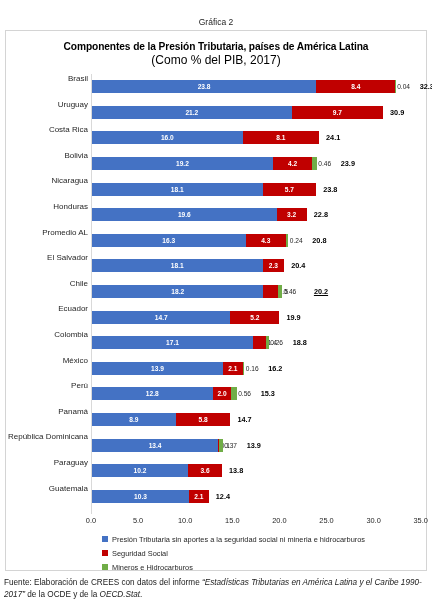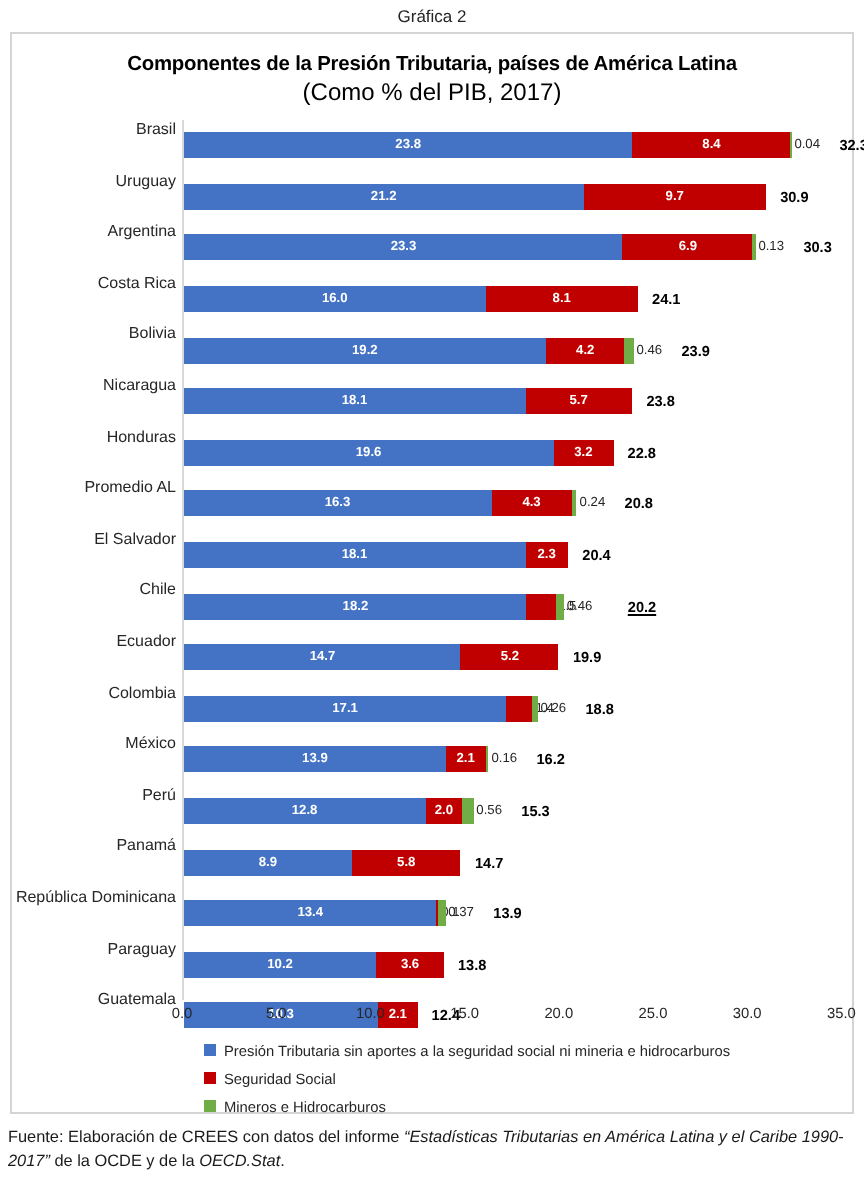--- a/index.html
+++ b/index.html
@@ -10,21 +10,21 @@
     color:#1a1a1a;
     overflow:hidden;
   }
   .page{position:relative;width:432px;height:600px;}
 
   
   .fig-caption{
     text-align:center;
     font-size:8.5px;
     color:#262626;
-    padding-top:3px;
+    padding-top:17px;
     height:13px;
     line-height:11px;
   }
 
   
   .chart-frame{
     position:relative;
     margin:0 5px;
     border:1px solid #d4d4d4;
     height:541px;
@@ -184,37 +184,20 @@
             <div class="bar-wrap">
               <div class="bar">
                 <div class="seg seg-blue" style="width: 199.704px; background: rgb(68, 114, 196);">
                   <span class="seg-lab">21.2</span>
                 </div>
                 <div class="seg seg-red" style="width: 91.374px; background: rgb(192, 0, 0);">
                   <span class="seg-lab">9.7</span>
                 </div>
               </div>
               <div class="total">30.9</div>
-            </div>
-          </div>
-          <div class="row">
-            <div class="cat-label">Argentina</div>
-            <div class="bar-wrap">
-              <div class="bar">
-                <div class="seg seg-blue" style="width: 219.486px; background: rgb(68, 114, 196);">
-                  <span class="seg-lab">23.3</span>
-                </div>
-                <div class="seg seg-red" style="width: 64.998px; background: rgb(192, 0, 0);">
-                  <span class="seg-lab">6.9</span>
-                </div>
-                <div class="seg seg-green" style="width: 1.2246px; background: rgb(112, 173, 71);">
-                  <span class="seg-lab outside">0.13</span>
-                </div>
-              </div>
-              <div class="total" style="margin-left: 24px;">30.3</div>
             </div>
           </div>
           <div class="row">
             <div class="cat-label">Costa Rica</div>
             <div class="bar-wrap">
               <div class="bar">
                 <div class="seg seg-blue" style="width: 150.72px; background: rgb(68, 114, 196);">
                   <span class="seg-lab">16.0</span>
                 </div>
                 <div class="seg seg-red" style="width: 76.302px; background: rgb(192, 0, 0);">

